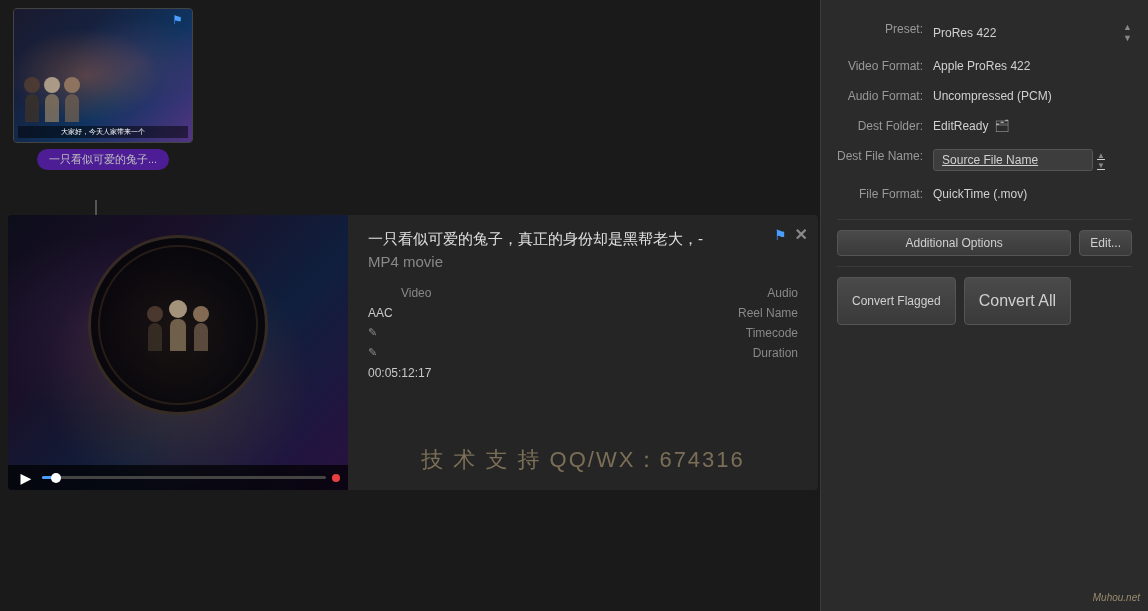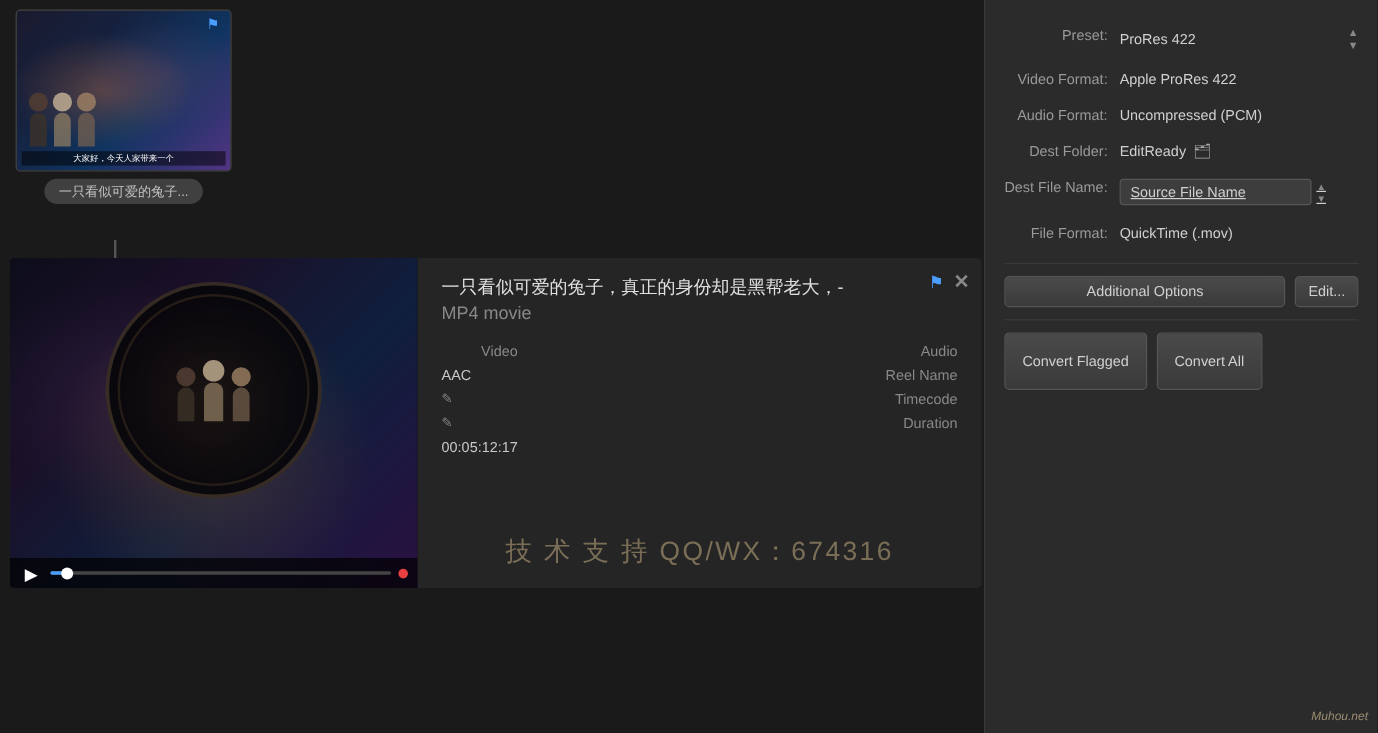--- a/index.html
+++ b/index.html
@@ -91,21 +91,21 @@
       top: 4px;
       right: 6px;
       width: 14px;
       height: 14px;
       color: #4a9eff;
       font-size: 12px;
     }
 
     .thumbnail-label {
       margin-top: 6px;
-      background: #404040;
+      background: #4c1d95;
       border-radius: 12px;
       padding: 3px 12px;
       font-size: 11px;
       color: #c0c0c0;
       max-width: 180px;
       text-align: center;
       white-space: nowrap;
       overflow: hidden;
       text-overflow: ellipsis;
     }
@@ -503,21 +503,21 @@
       padding: 16px 14px;
       cursor: pointer;
       white-space: nowrap;
     }
 
     .btn-convert-all {
       background: linear-gradient(to bottom, #4a4a4a, #3a3a3a);
       border: 1px solid #555;
       border-radius: 4px;
       color: #d0d0d0;
-      font-size: 12px;
+      font-size: 16px;
       padding: 6px 14px;
       cursor: pointer;
     }
 
     
     .bottom-watermark {
       position: absolute;
       bottom: 8px;
       right: 8px;
       font-size: 10px;

